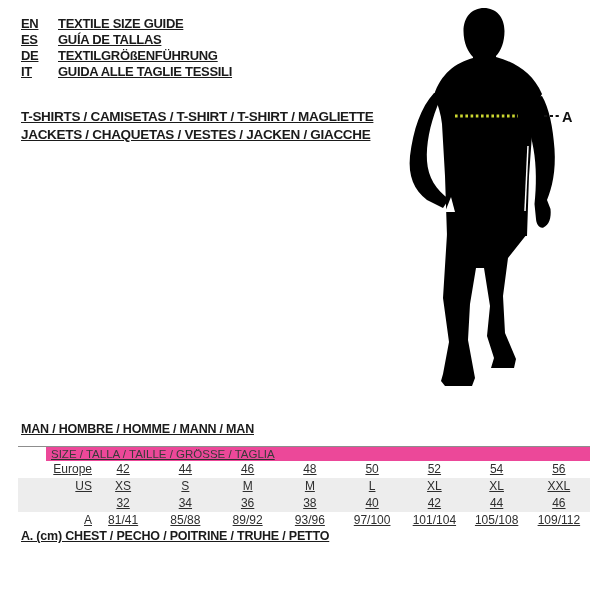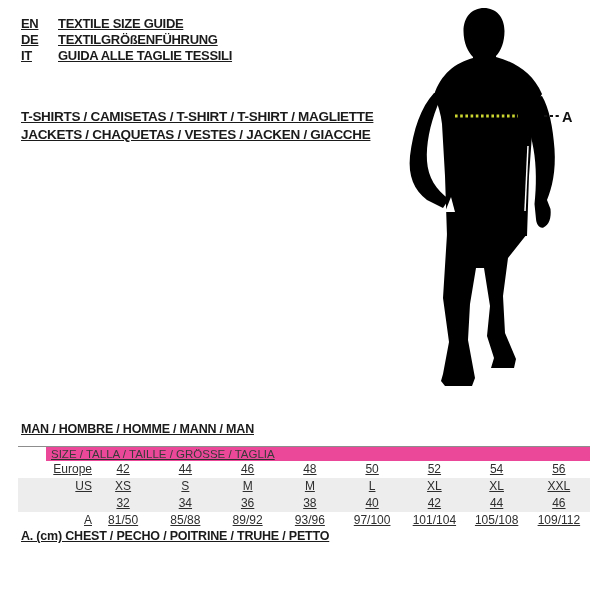--- a/index.html
+++ b/index.html
@@ -34,20 +34,24 @@
   
   .footnote{left:21px;top:529px;font-size:12.5px;font-weight:bold;letter-spacing:-0.2px;}
 </style>
 </head>
 <body>
 
 <div class="abs lang-block">
     <div class="lang-row">
       <span class="lang-code">EN</span>
       <span>TEXTILE SIZE GUIDE</span>
+    </div>
+    <div class="lang-row">
+      <span class="lang-code">ES</span>
+      <span>GUÍA DE TALLAS</span>
     </div>
     <div class="lang-row">
       <span class="lang-code">DE</span>
       <span>TEXTILGRÖßENFÜHRUNG</span>
     </div>
     <div class="lang-row">
       <span class="lang-code">IT</span>
       <span>GUIDA ALLE TAGLIE TESSILI</span>
     </div>
   </div>
@@ -115,21 +119,21 @@
         <div class="tcell">34</div>
         <div class="tcell">36</div>
         <div class="tcell">38</div>
         <div class="tcell">40</div>
         <div class="tcell">42</div>
         <div class="tcell">44</div>
         <div class="tcell">46</div>
       </div>
       <div class="trow">
         <div class="tcell label">A</div>
-        <div class="tcell">81/50</div>
+        <div class="tcell">81/41</div>
         <div class="tcell">85/88</div>
         <div class="tcell">89/92</div>
         <div class="tcell">93/96</div>
         <div class="tcell">97/100</div>
         <div class="tcell">101/104</div>
         <div class="tcell">105/108</div>
         <div class="tcell">109/112</div>
       </div>
     </div>
 </div>

